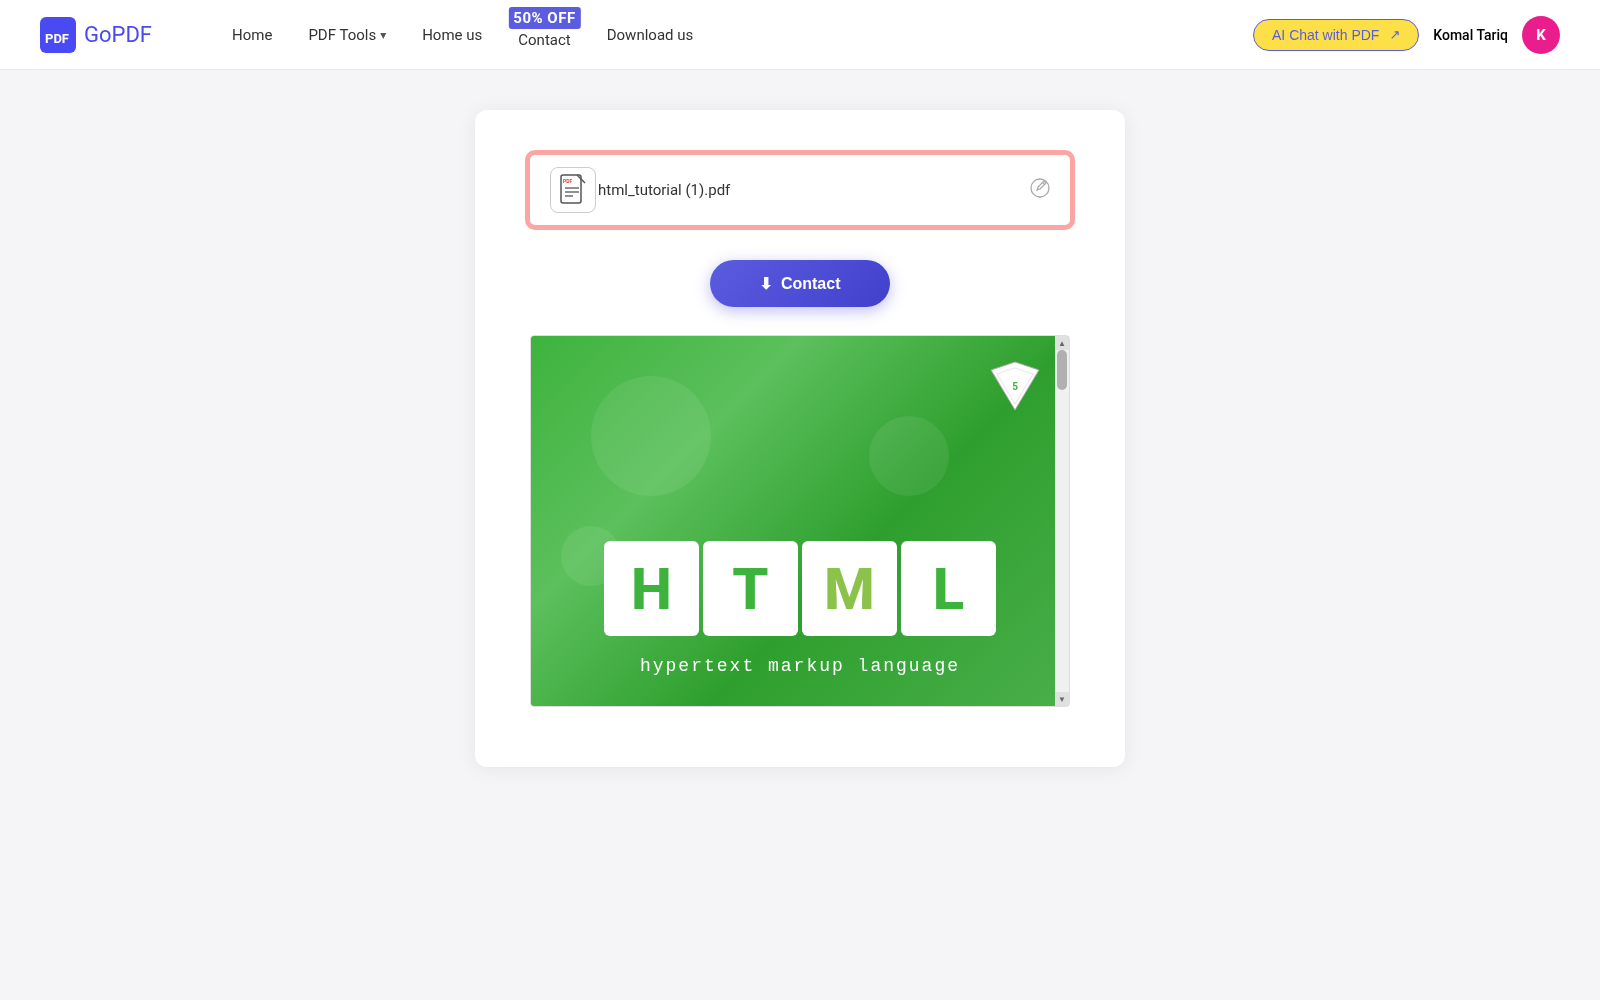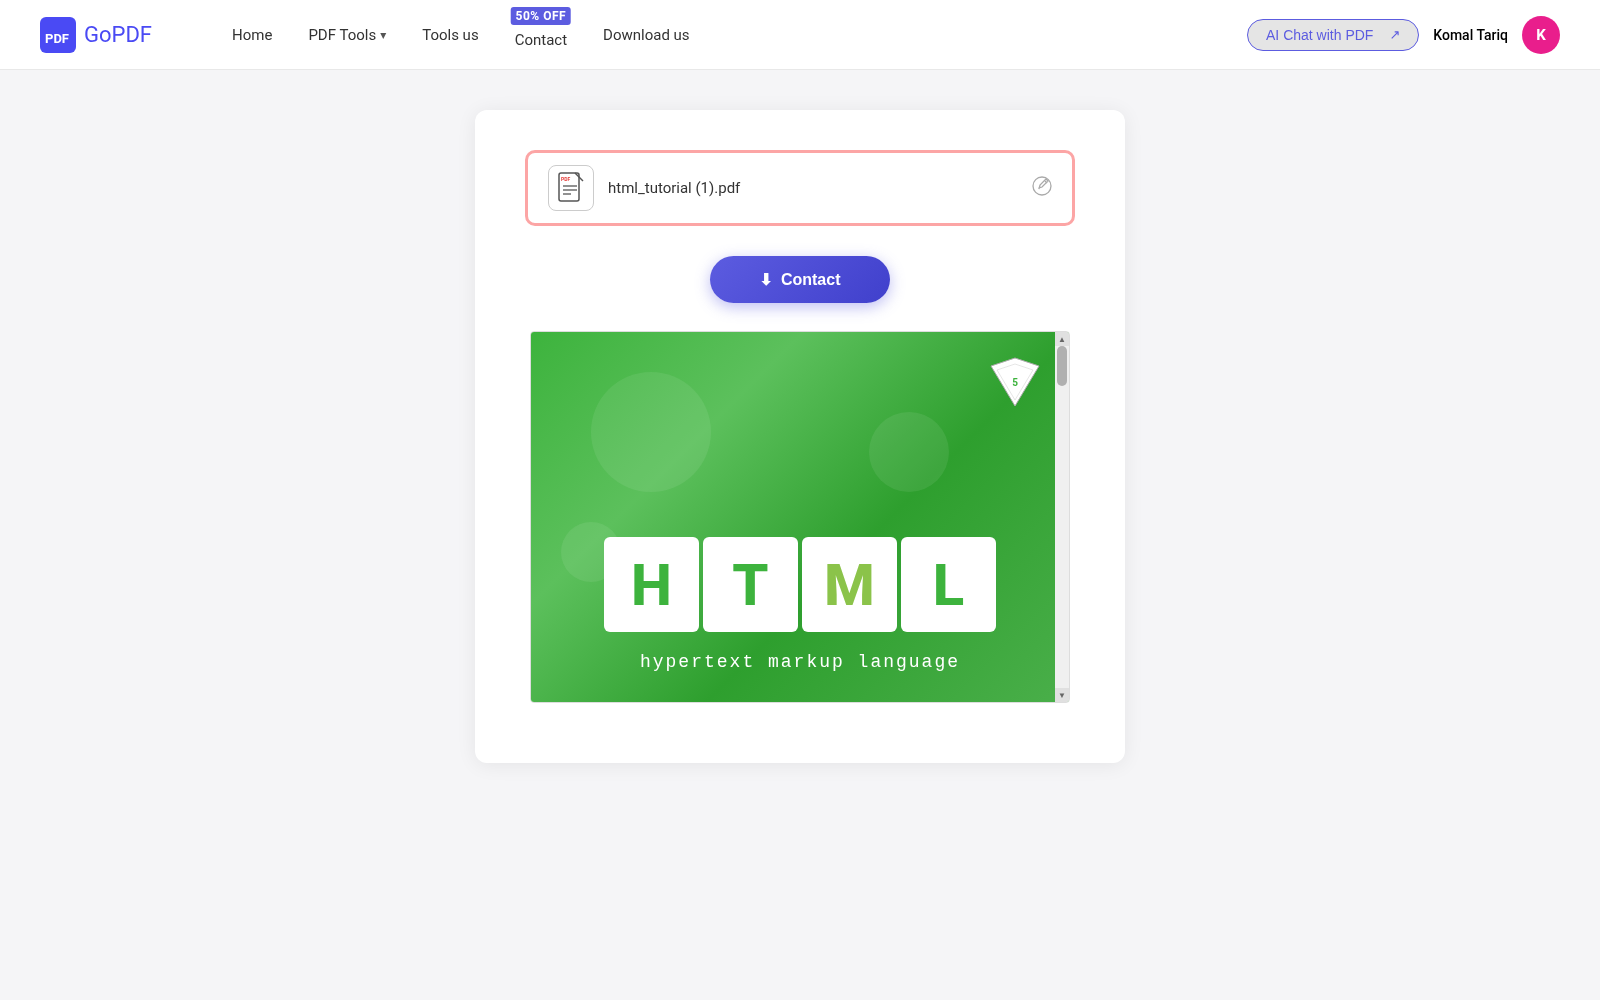--- a/index.html
+++ b/index.html
@@ -51,38 +51,38 @@
       gap: 4px;
       position: relative;
     }
     .pricing-badge {
       position: absolute;
       top: -14px;
       left: 50%;
       transform: translateX(-50%);
       background: #5c5ce0;
       color: #fff;
-      font-size: 12px;
+      font-size: 15px;
       font-weight: 700;
       padding: 2px 5px;
       border-radius: 3px;
       white-space: nowrap;
       letter-spacing: 0.5px;
     }
     .ai-chat-btn {
       border: 1.5px solid #5c5ce0;
       border-radius: 20px;
       padding: 7px 18px;
       font-size: 14px;
       color: #5c5ce0;
-      background: #e5e5e5;
+      background: #fde047;
       cursor: pointer;
       display: flex;
       align-items: center;
-      gap: 16px;
+      gap: 10px;
     }
     .header-right {
       display: flex;
       align-items: center;
       gap: 14px;
       margin-left: auto;
     }
     .user-name {
       font-size: 14px;
       color: #000000;
@@ -115,22 +115,22 @@
       box-shadow: 0 2px 20px rgba(0,0,0,0.07);
       display: flex;
       flex-direction: column;
       align-items: center;
     }
 
     
     .file-row {
       display: flex;
       align-items: center;
-      gap: 14px;
-      border: 3px solid #fca5a5;
+      gap: 2px;
+      border: 5px solid #fca5a5;
       border-radius: 10px;
       padding: 12px 20px;
       width: 100%;
       background: #fff;
     }
     .pdf-icon-box {
       width: 46px;
       height: 46px;
       border: 1.5px solid #ccc;
       border-radius: 8px;
@@ -303,21 +303,21 @@
 
   <nav class="nav">
     <a class="nav-item">
       <span>Home</span>
     </a>
     <a class="nav-item">
       <span>PDF Tools</span>
       <span class="chevron-icon">▾</span>
     </a>
     <a class="nav-item">
-      <span>Tools us</span>
+      <span>Home us</span>
     </a>
     <a class="nav-item" style="padding-top:10px;">
       <span class="pricing-badge">50% OFF</span>
       <span>Contact</span>
     </a>
     <a class="nav-item">
       <span>Download us</span>
     </a>
   </nav>
 

